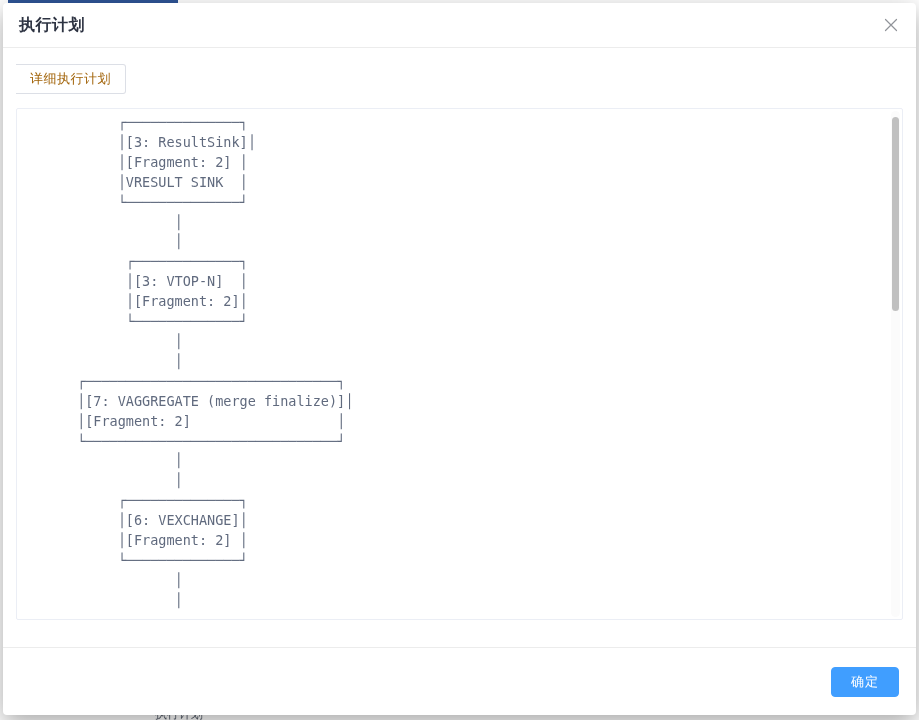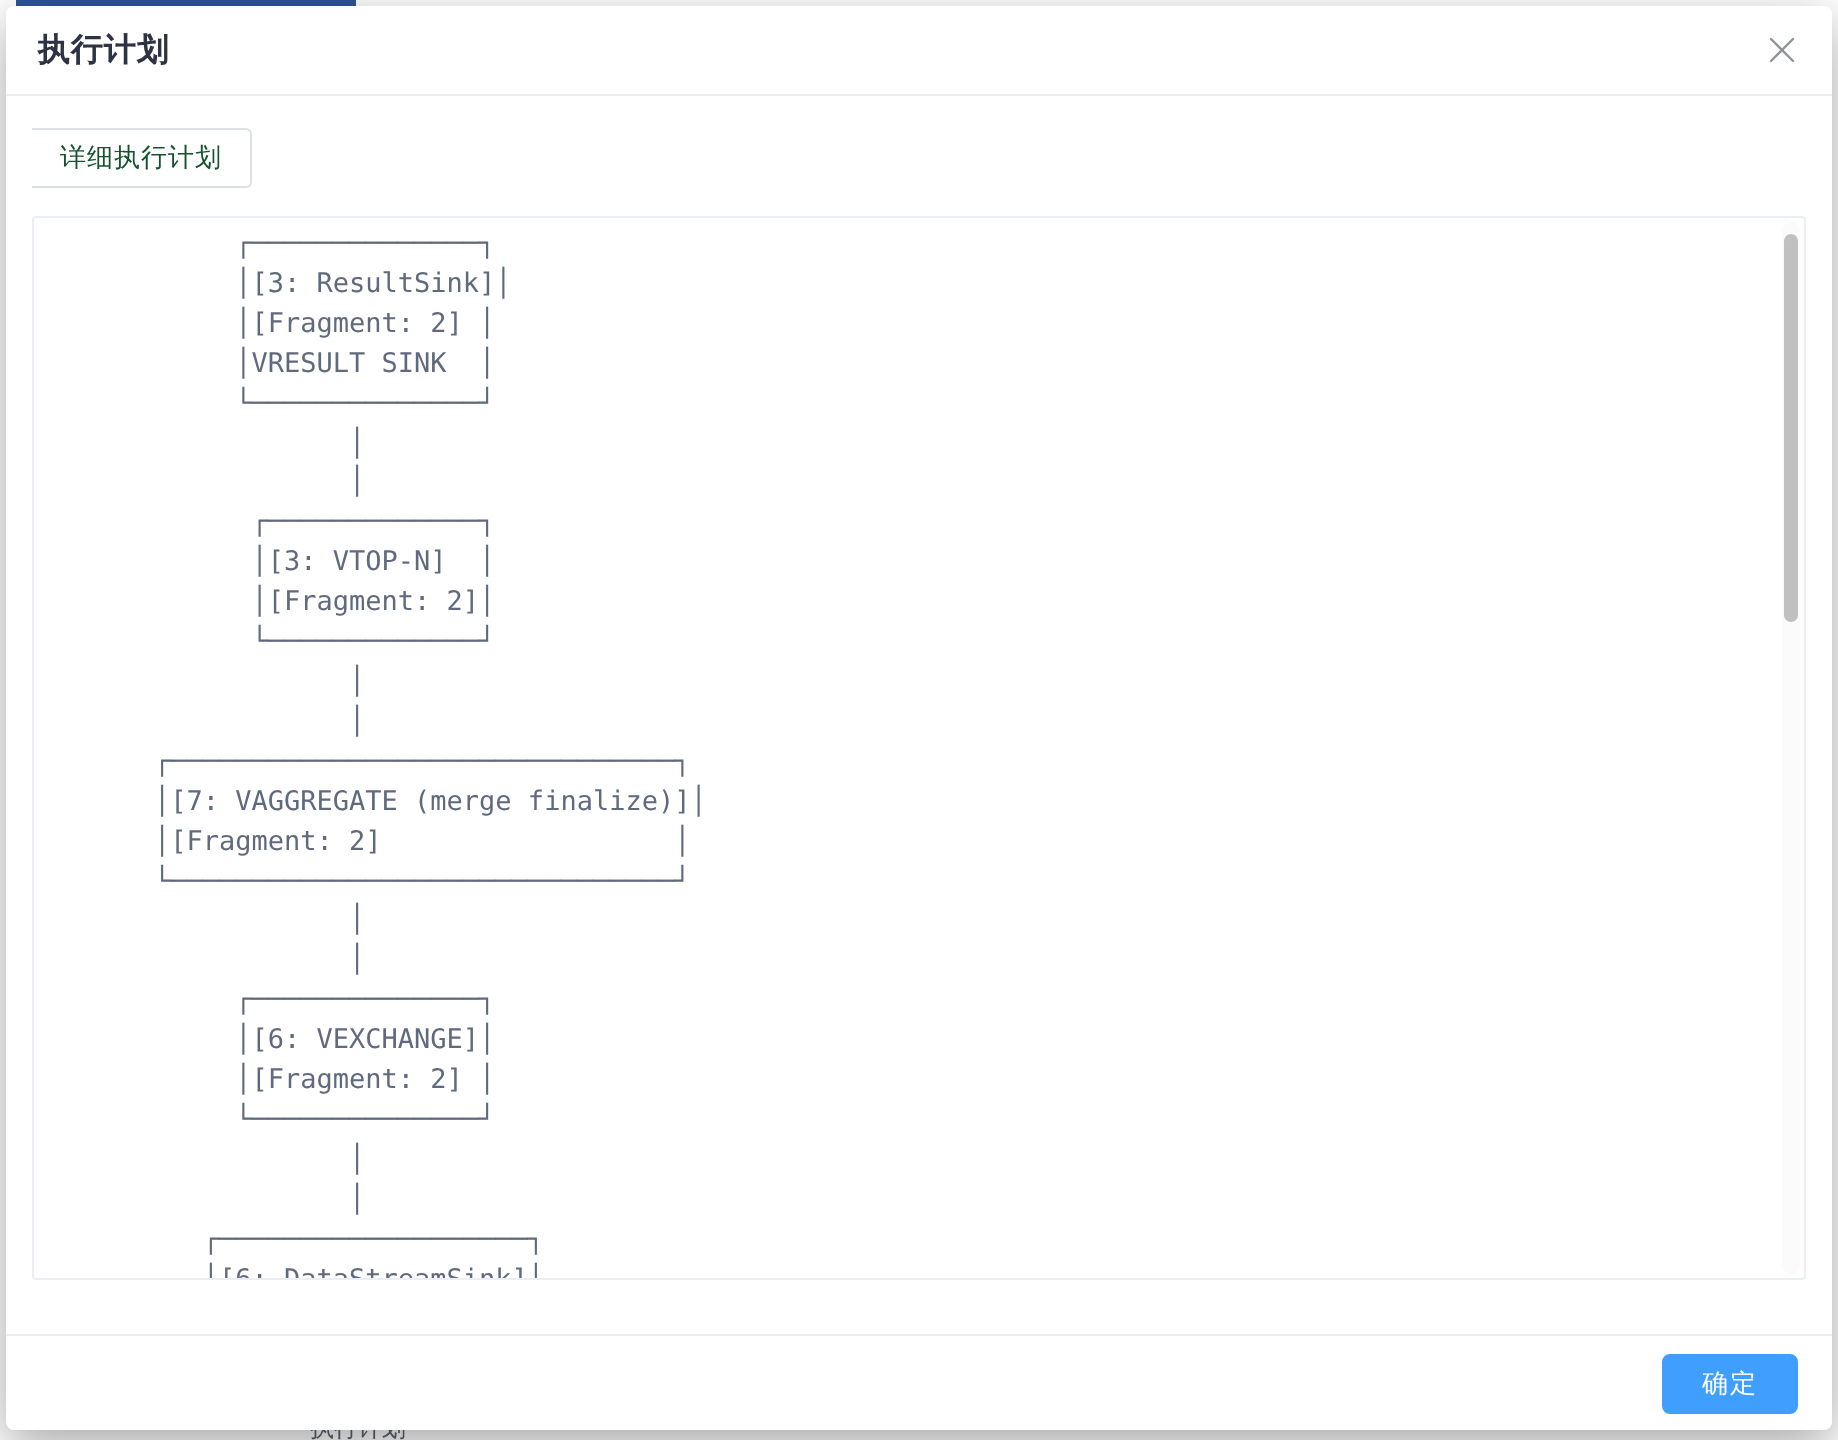--- a/index.html
+++ b/index.html
@@ -104,21 +104,21 @@
   }
 
   
   #tab-bar {
     display: flex;
     flex: 0 0 auto;
     margin-bottom: 14px;
   }
   .tab {
     font-size: 13px;
-    color: #14532d;
+    color: #a16207;
     background: #ffffff;
     border: 1px solid #dcdfe6;
     padding: 0 14px;
     height: 30px;
     line-height: 28px;
     box-sizing: border-box;
     cursor: pointer;
     white-space: nowrap;
     letter-spacing: .5px;
   }
@@ -180,21 +180,21 @@
     top: 6px;
     height: 194px;
     background: #c0c0c0;
     border-radius: 4px;
     cursor: pointer;
   }
 
   
   #dialog-footer {
     flex: 0 0 auto;
-    height: 48px;
+    height: 68px;
     border-top: 1px solid #ececec;
     margin-top: 27px;
     display: flex;
     align-items: center;
     justify-content: flex-end;
     padding: 0 17px;
     box-sizing: border-box;
   }
   #confirm-button {
     background: #409eff;

